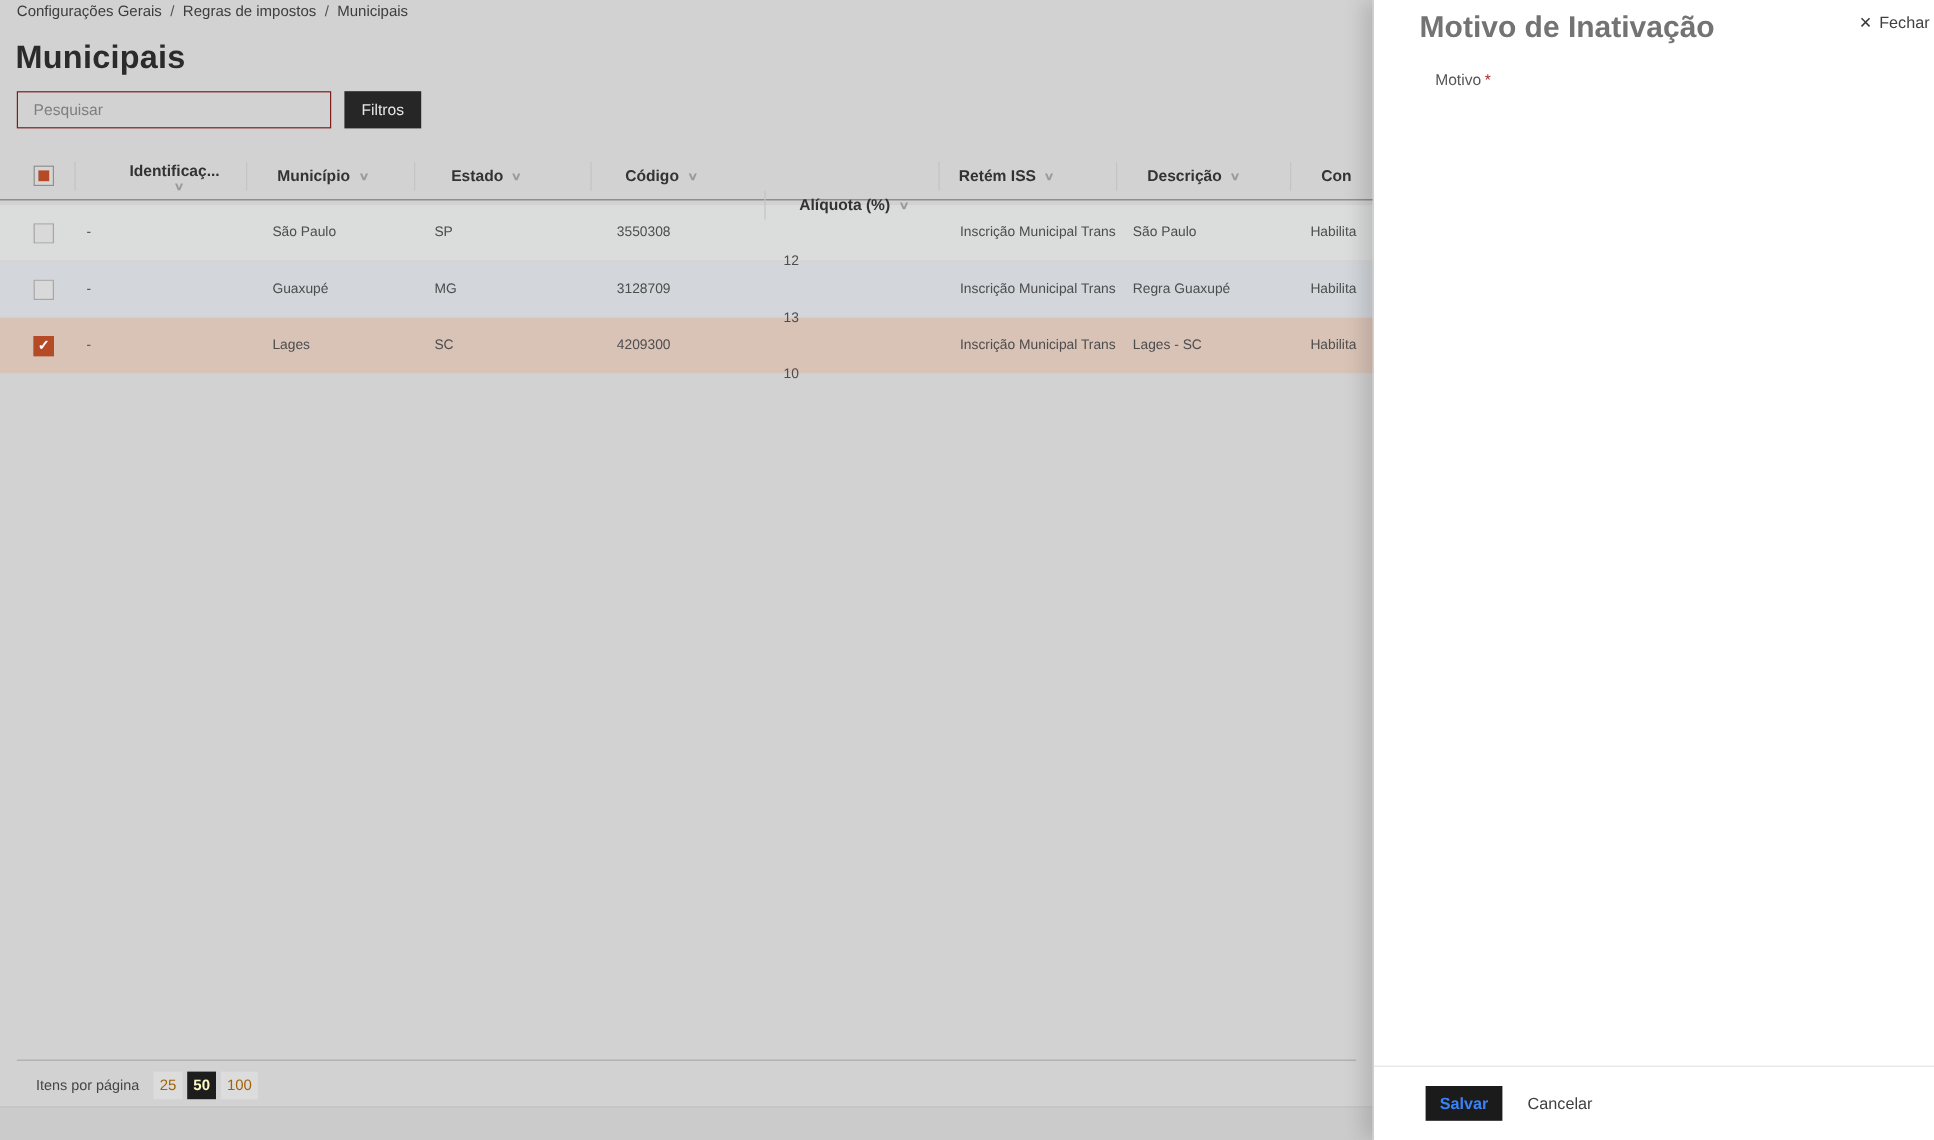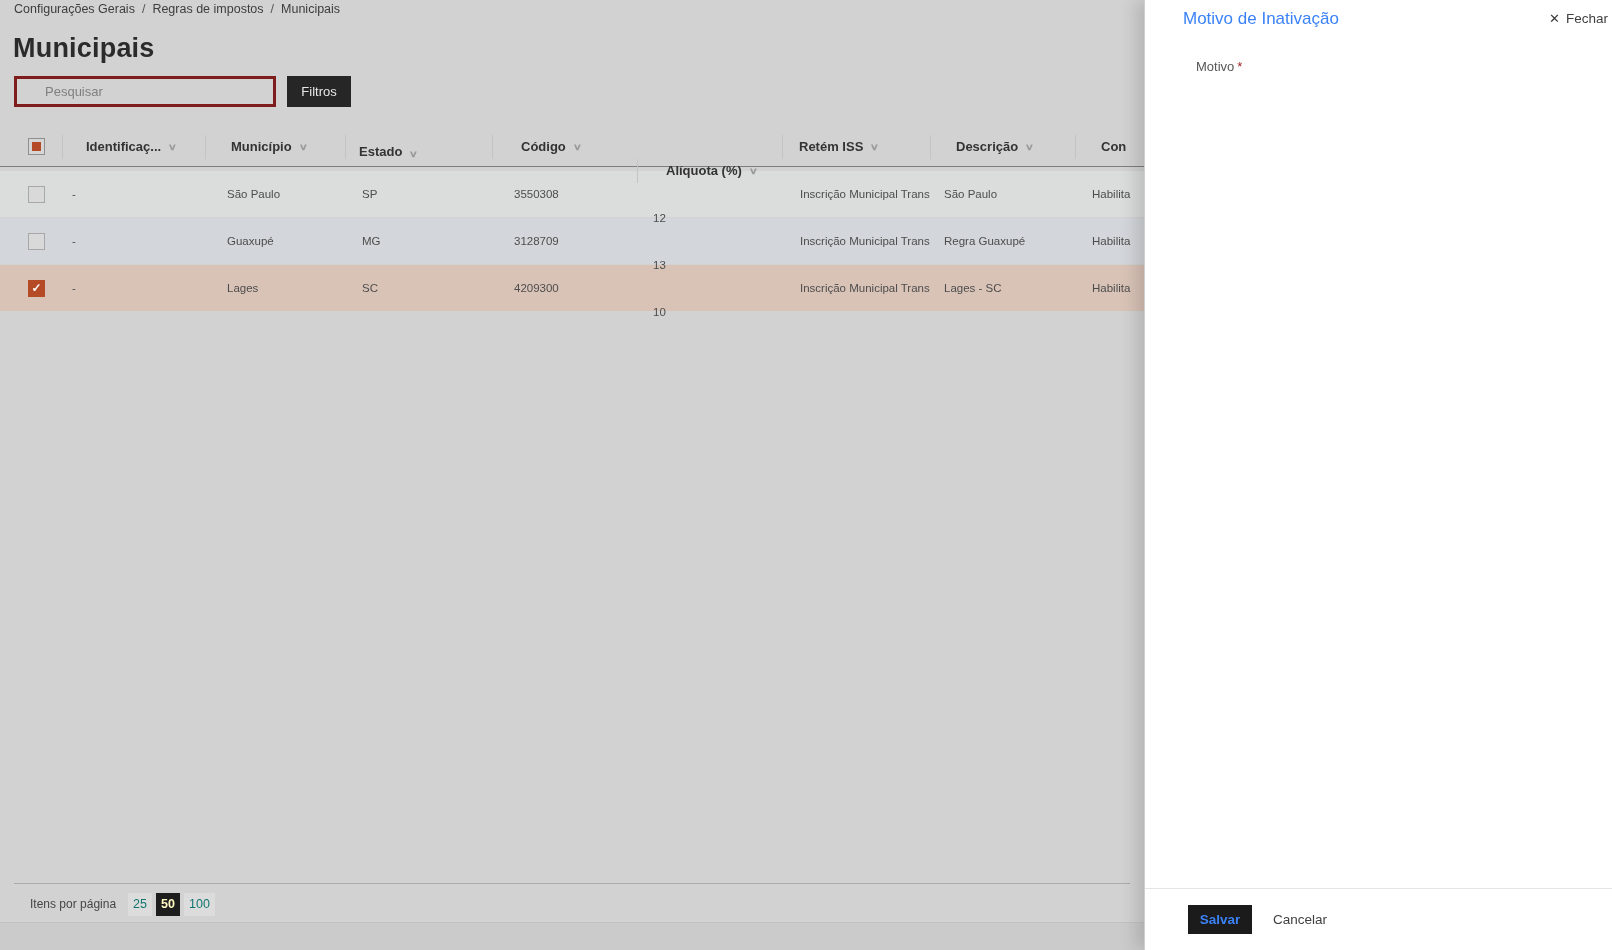--- a/index.html
+++ b/index.html
@@ -22,22 +22,22 @@
   .breadcrumb .crumb { cursor:pointer; }
   .breadcrumb .sep { color:#555; }
 
   .page-title {
     position:absolute; left:13px; top:33px;
     font-size:27px; font-weight:700; color:#2b2b2b; letter-spacing:.2px;
   }
 
   .search-input {
     position:absolute; left:14px; top:76px; width:262px; height:31px;
-    background:transparent; border:3px solid #7f1d1d;
-    font-family:inherit; font-size:13px; color:#3a3a3a; padding-left:28px;
+    background:transparent; border:1px solid #7f1d1d;
+    font-family:inherit; font-size:13px; color:#3a3a3a; padding-left:13px;
   }
   .search-input::placeholder { color:#7f7f7f; opacity:1; }
 
   .filters-btn {
     position:absolute; left:287px; top:76px; width:64px; height:31px;
     background:#262626; color:#e6e6e6; border:none;
     font-family:inherit; font-size:13px; cursor:pointer;
   }
 
   
@@ -53,32 +53,32 @@
   .hcell + .hcell { border-left:1px solid #c4c4c4; }
   .chev { color:#9a9a9a; font-size:9px; margin-left:8px; transform:scaleX(1.4); }
 
   .row { display:flex; height:46px; align-items:center; margin-top:1px; }
   .row.r0 { margin-top:4px; background:#dbdcdc; }
   .row.r1 { background:#d3d6da; }
   .row.r2 { background:#d9c3b7; }
   .cell { font-size:11.5px; color:#4d4d4d; white-space:nowrap; overflow:hidden; }
 
   .c-chk { width:62px; padding-left:28px; }
-  .c-id  { width:143px; padding-left:10px; }
+  .c-id  { width:143px; padding-left:10px;flex-direction:column; }
   .c-mun { width:140px; padding-left:22px; }
   .c-est { width:147px; padding-left:17px; }
   .c-cod { width:145px; padding-left:22px; }
   .c-ali { width:145px; padding-left:16px;margin-top:48px; }
   .c-ret { width:148px; padding-left:18px; }
   .c-des { width:145px; padding-left:14px; }
   .c-con { width:145px; padding-left:17px; }
 
   .h-id  { padding-left:23px; }
   .h-mun { padding-left:25px; }
-  .h-est { padding-left:13px;align-items:flex-end; }
+  .h-est { padding-left:30px; }
   .h-cod { padding-left:28px; }
   .h-ali { padding-left:28px; }
   .h-ret { padding-left:16px; }
   .h-des { padding-left:25px; }
   .h-con { padding-left:25px; }
 
   .checkbox {
     width:17px; height:17px; border:1px solid #a7a7a7; background:#d9d9d9;
     display:flex; align-items:center; justify-content:center; cursor:pointer;
   }
@@ -91,35 +91,35 @@
 
   
   .footer-divider { position:absolute; left:14px; top:883px; width:1116px; height:1px; background:#ababab; }
   .pagination {
     position:absolute; left:30px; top:892px; height:24px;
     display:flex; align-items:center; gap:4px; font-size:12px; color:#454545;
   }
   .pagination .plabel { margin-right:8px; }
   .pbtn {
     min-width:24px; height:23px; padding:0 5px; border:none; cursor:pointer;
-    background:#dcdcdc; color:#0f766e; font-family:inherit; font-size:12.5px;
+    background:#dcdcdc; color:#a16207; font-family:inherit; font-size:12.5px;
     display:flex; align-items:center; justify-content:center;
   }
   .pbtn.selected { background:#1d1d1d; color:#fef9c3; font-weight:700; }
   .bottom-strip { position:absolute; left:0; top:922px; width:1144px; height:28px; background:#cbcbcb; border-top:1px solid #c2c2c2; }
 
   
   .panel {
     position:absolute; left:1144px; top:0; width:468px; height:950px;
     background:#ffffff; border-left:1px solid #cfcfcf;
     box-shadow:-8px 0 16px rgba(0,0,0,0.14);
   }
   .panel-title {
     position:absolute; left:38px; top:9px;
-    font-size:17px; font-weight:400; color:#3b82f6;
+    font-size:25px; font-weight:700; color:#737373;
   }
   .close-btn {
     position:absolute; right:4px; top:11px;
     display:flex; align-items:center; gap:6px;
     background:none; border:none; cursor:pointer;
     font-family:inherit; font-size:13.5px; color:#404040;
   }
   .close-x { font-size:13px; color:#3a3a3a; }
   .field-label {
     position:absolute; left:51px; top:59px;

